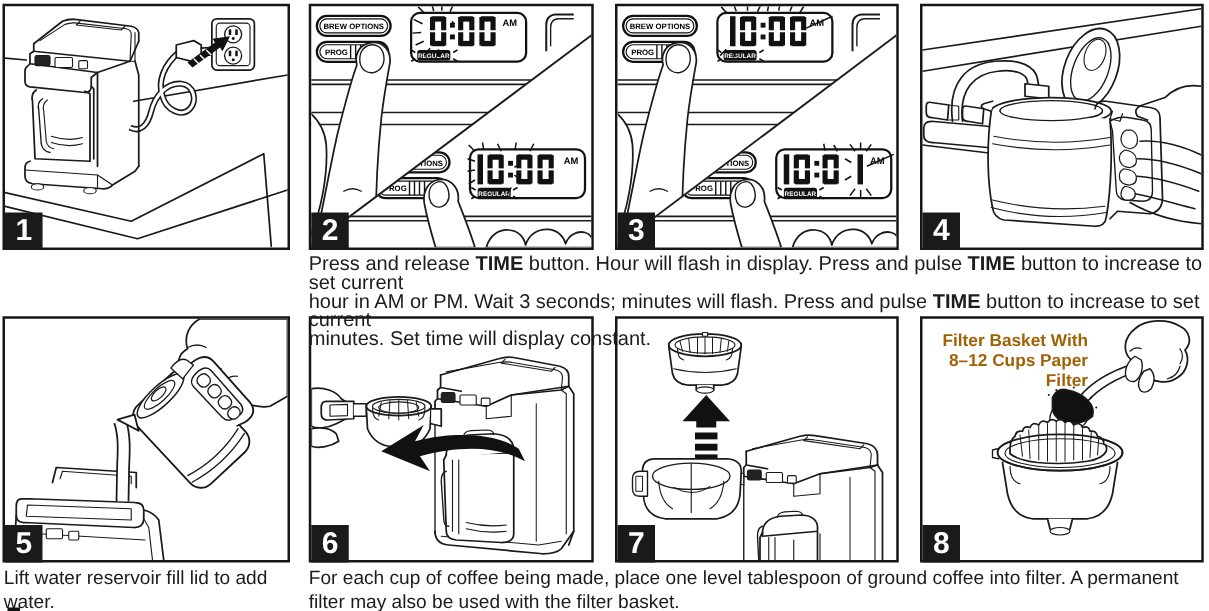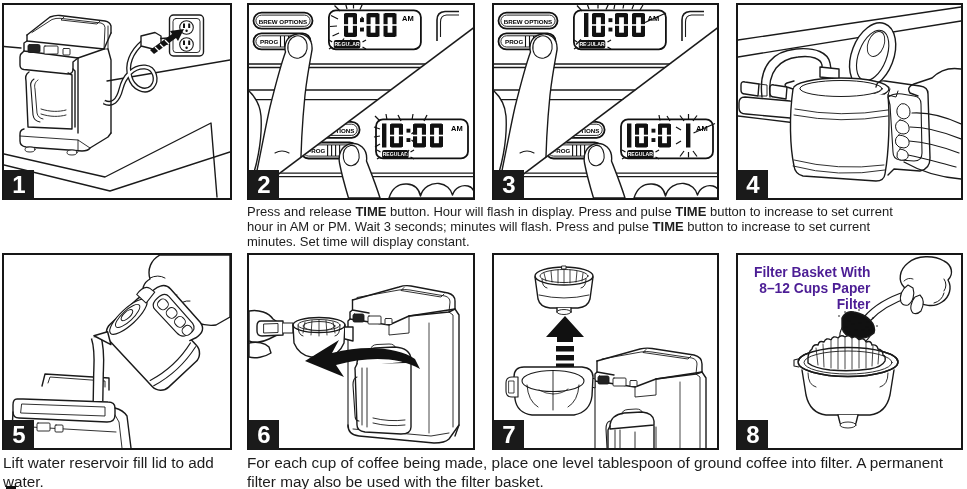--- a/index.html
+++ b/index.html
@@ -1,19 +1,19 @@
 <!DOCTYPE html>
 <html><head><meta charset="utf-8">
 <style>
 html,body{margin:0;padding:0;background:#fff;}
 body{position:relative;width:967px;height:489px;font-family:"Liberation Sans",sans-serif;overflow:hidden;}
 .panel{position:absolute;border:2px solid #161616;background:#fff;box-sizing:border-box;text-align:right;}
 .panel svg{position:absolute;left:0;top:0;}
 .num{position:absolute;left:0;bottom:-2px;width:30px;height:30px;background:#1a1a1a;color:#fff;font-size:24px;font-weight:bold;display:flex;align-items:center;justify-content:center;z-index:5;}
-.cap{position:absolute;font-size:13px;line-height:15px;color:#1c1c1c;}
+.cap{position:absolute;font-size:16px;line-height:15px;color:#1c1c1c;}
 .capb{position:absolute;font-size:15.3px;line-height:19px;color:#1c1c1c;}
 g.ln, path.ln, svg .ln{fill:none;stroke:#1a1a1a;stroke-width:1.4;stroke-linecap:round;stroke-linejoin:round;}
 g.lnf, path.lnf, svg .lnf{fill:#fff;stroke:#1a1a1a;stroke-width:1.4;stroke-linecap:round;stroke-linejoin:round;}
 </style></head>
 <body>
 <svg width="0" height="0" style="position:absolute">
 <defs>
 <g id="d0" fill="#111">
  <rect x="1.2" y="0" width="10.6" height="4.3"></rect>
  <rect x="0" y="0.6" width="4.1" height="10.6"></rect>
@@ -529,18 +529,18 @@
 <path d="M100,160 L102,168 Q104,172 110,172 Q116,172 118,168 L120,160" fill="#fff"></path>
 <ellipse cx="110" cy="170" rx="8" ry="3" stroke-width="0.9" fill="#fff"></ellipse>
 </g>
 <g class="ln" stroke-width="1.1">
 <path d="M70,104 Q70,97 74,94 Q75,89 80,90 Q81,85 86,87 Q88,82 93,85 Q95,80 100,83 Q103,79 107,82 Q111,79 114,83 Q118,80 121,85 Q126,82 128,87 Q133,85 134,90 Q139,89 140,94 Q145,95 145,100 Q148,101 147,106 Q144,112 132,114 Q112,117 92,115 Q76,113 70,108 Z" fill="#fff"></path>
 <path d="M78,93 L80,110 M85,89 L86,112 M93,86 L93,113 M100,84 L100,114 M107,83 L107,114 M114,84 L114,114 M121,86 L121,113 M128,88 L128,113 M135,91 L134,111 M141,96 L140,109" stroke-width="0.8"></path>
 <ellipse cx="110" cy="107" rx="50" ry="14.5" fill="none"></ellipse>
 <ellipse cx="110" cy="107.5" rx="44" ry="11.5" stroke-width="0.9" fill="none"></ellipse>
 </g>
     </svg>
-<div style="position:absolute;left:16px;top:10px;font-size:13.8px;line-height:16px;font-weight:bold;color:#4c1d95;">Filter Basket With<br>8–12 Cups Paper<br>Filter</div>
+<div style="position:absolute;left:16px;top:10px;font-size:13.8px;line-height:16px;font-weight:bold;color:#a16207;">Filter Basket With<br>8–12 Cups Paper<br>Filter</div>
     <div class="num">8</div>
 </div>
 <div class="cap" style="left:247px;top:204px;width:716px">Press and release <b>TIME</b> button. Hour will flash in display. Press and pulse <b>TIME</b> button to increase to set current<br>hour in AM or PM. Wait 3 seconds; minutes will flash. Press and pulse <b>TIME</b> button to increase to set current<br>minutes. Set time will display constant.</div>
 <div class="capb" style="left:3px;top:453px;width:260px">Lift water reservoir fill lid to add<br>water.</div>
 <div class="capb" style="left:247px;top:453px;width:740px">For each cup of coffee being made, place one level tablespoon of ground coffee into filter. A permanent<br>filter may also be used with the filter basket.</div>
 <div style="position:absolute;left:6px;top:486px;width:10px;height:3px;background:#111"></div>
 </body></html>

